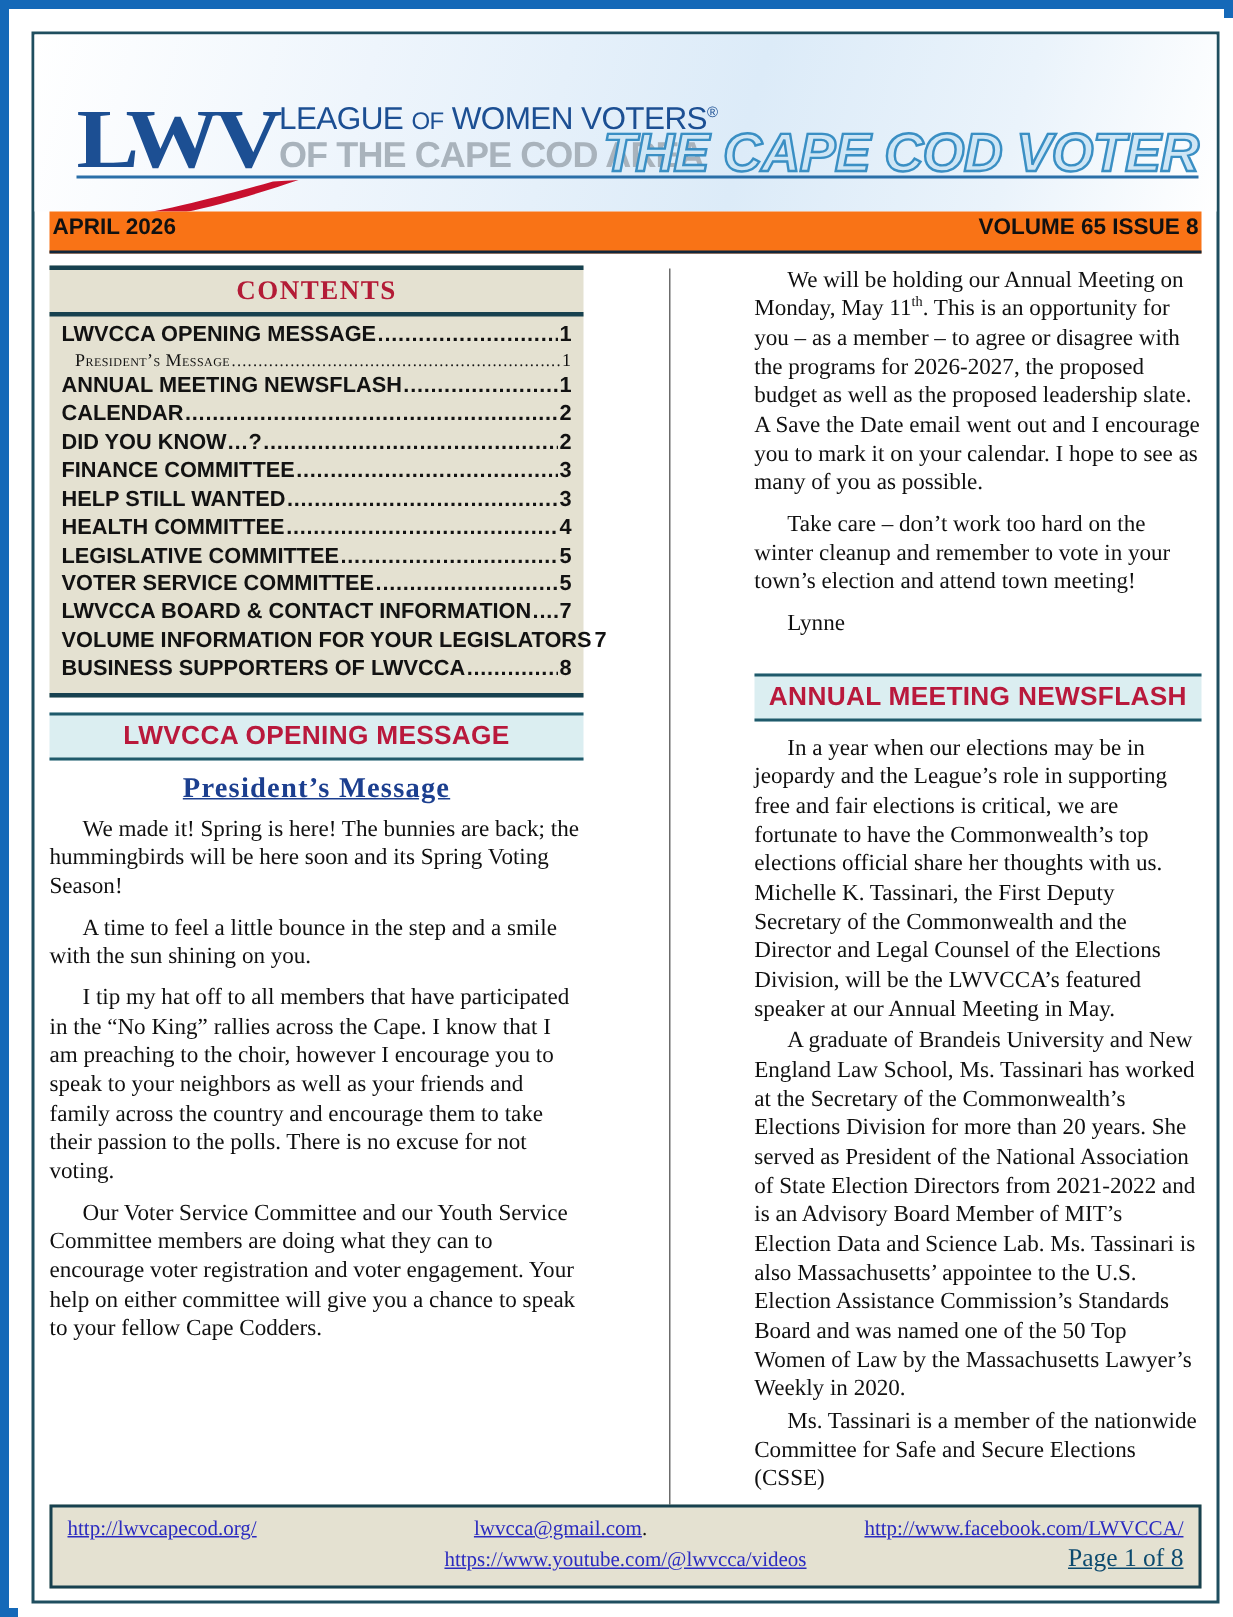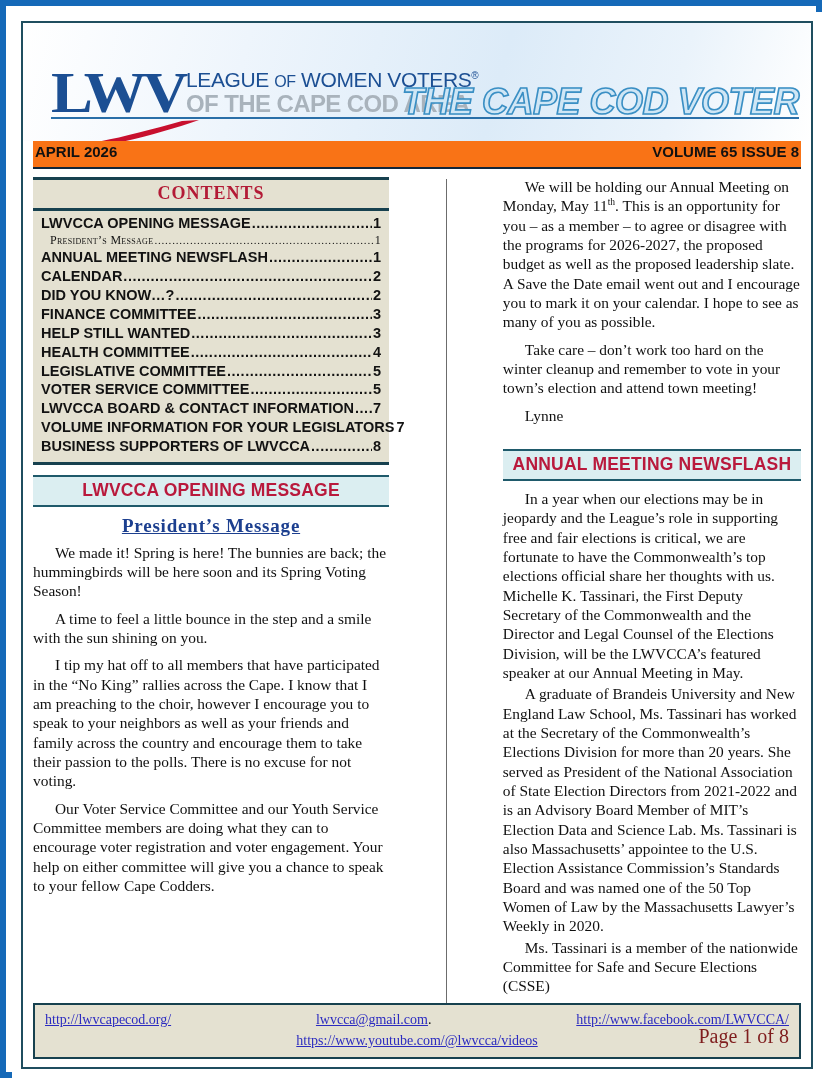--- a/index.html
+++ b/index.html
@@ -267,22 +267,23 @@
   .flink {
     color: #2b2bc0;
     text-decoration: underline;
     white-space: nowrap;
   }
   .fdot { color: #101010; }
   .page-num {
     position: absolute;
     right: 0; bottom: 0;
     font-family: "Liberation Serif", serif;
-    font-size: 20px;
-    color: #7f1d1d;
+    font-size: 17px;
+    color: #0c4a6e;
+    text-decoration: underline;
   }
 </style>
 </head>
 <body>
 
 <div class="page-outer">
 <div class="page-gap">
 <div class="page-inner">
 
   <div class="masthead">

